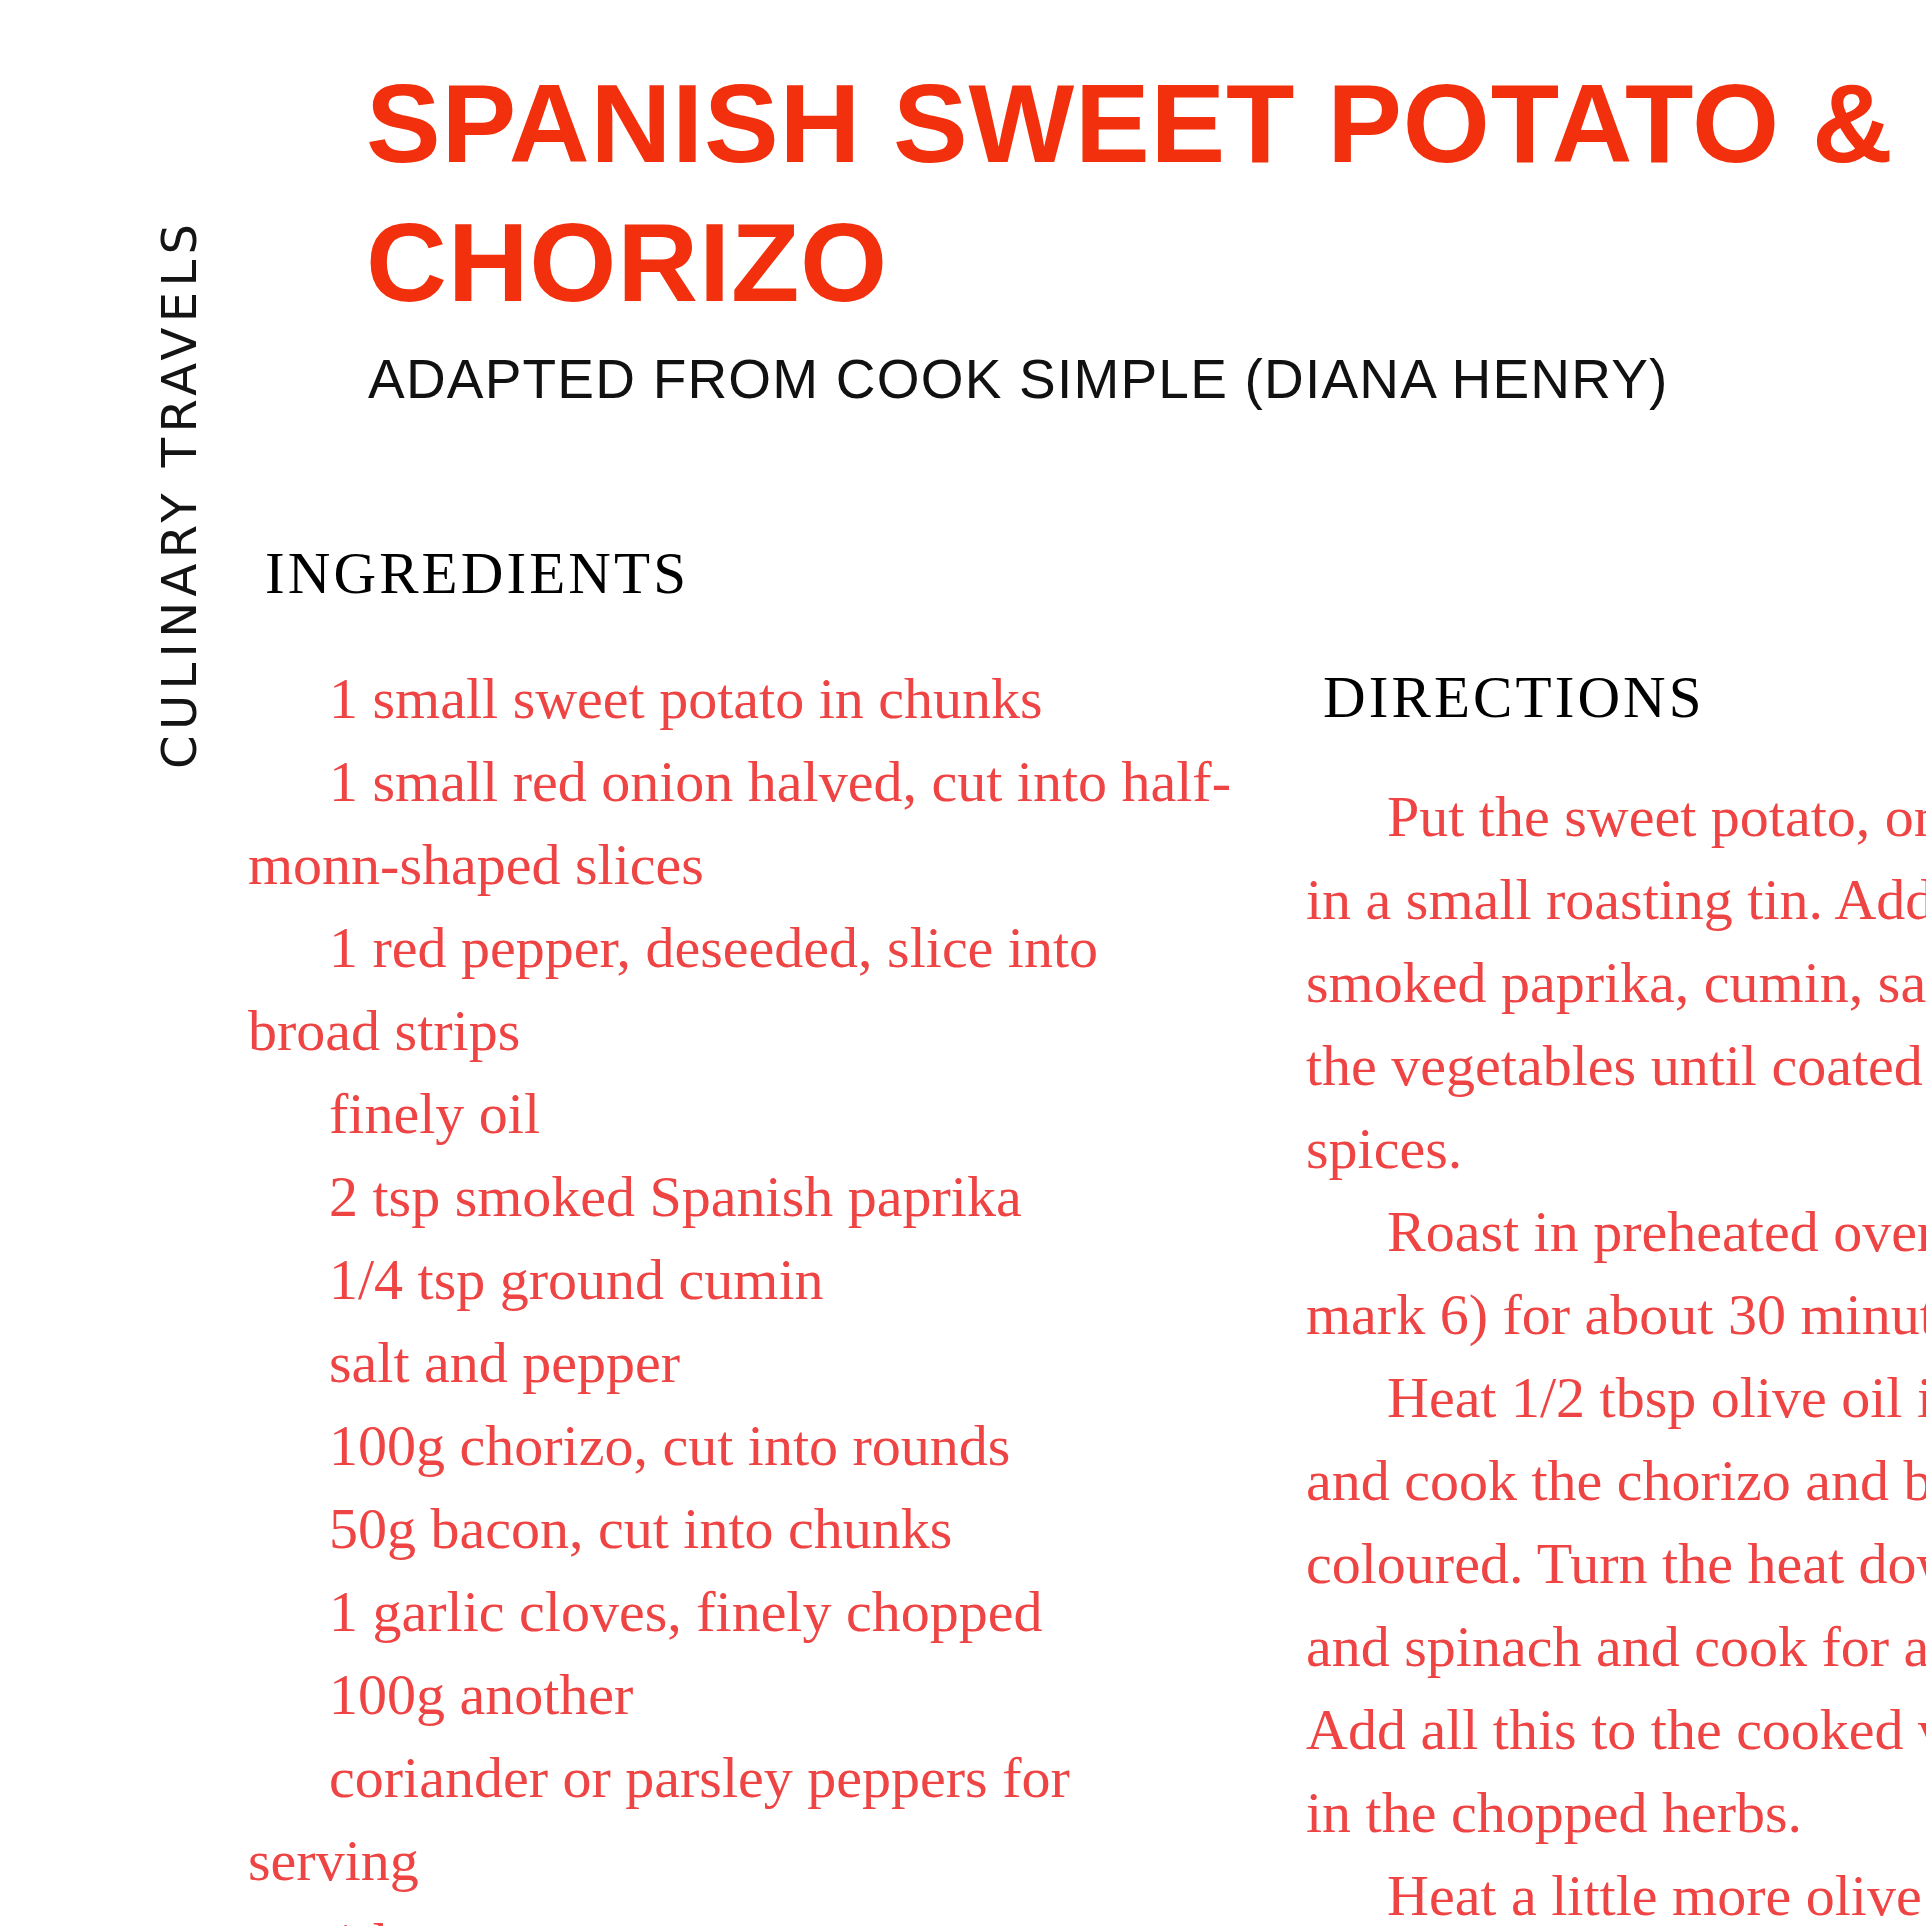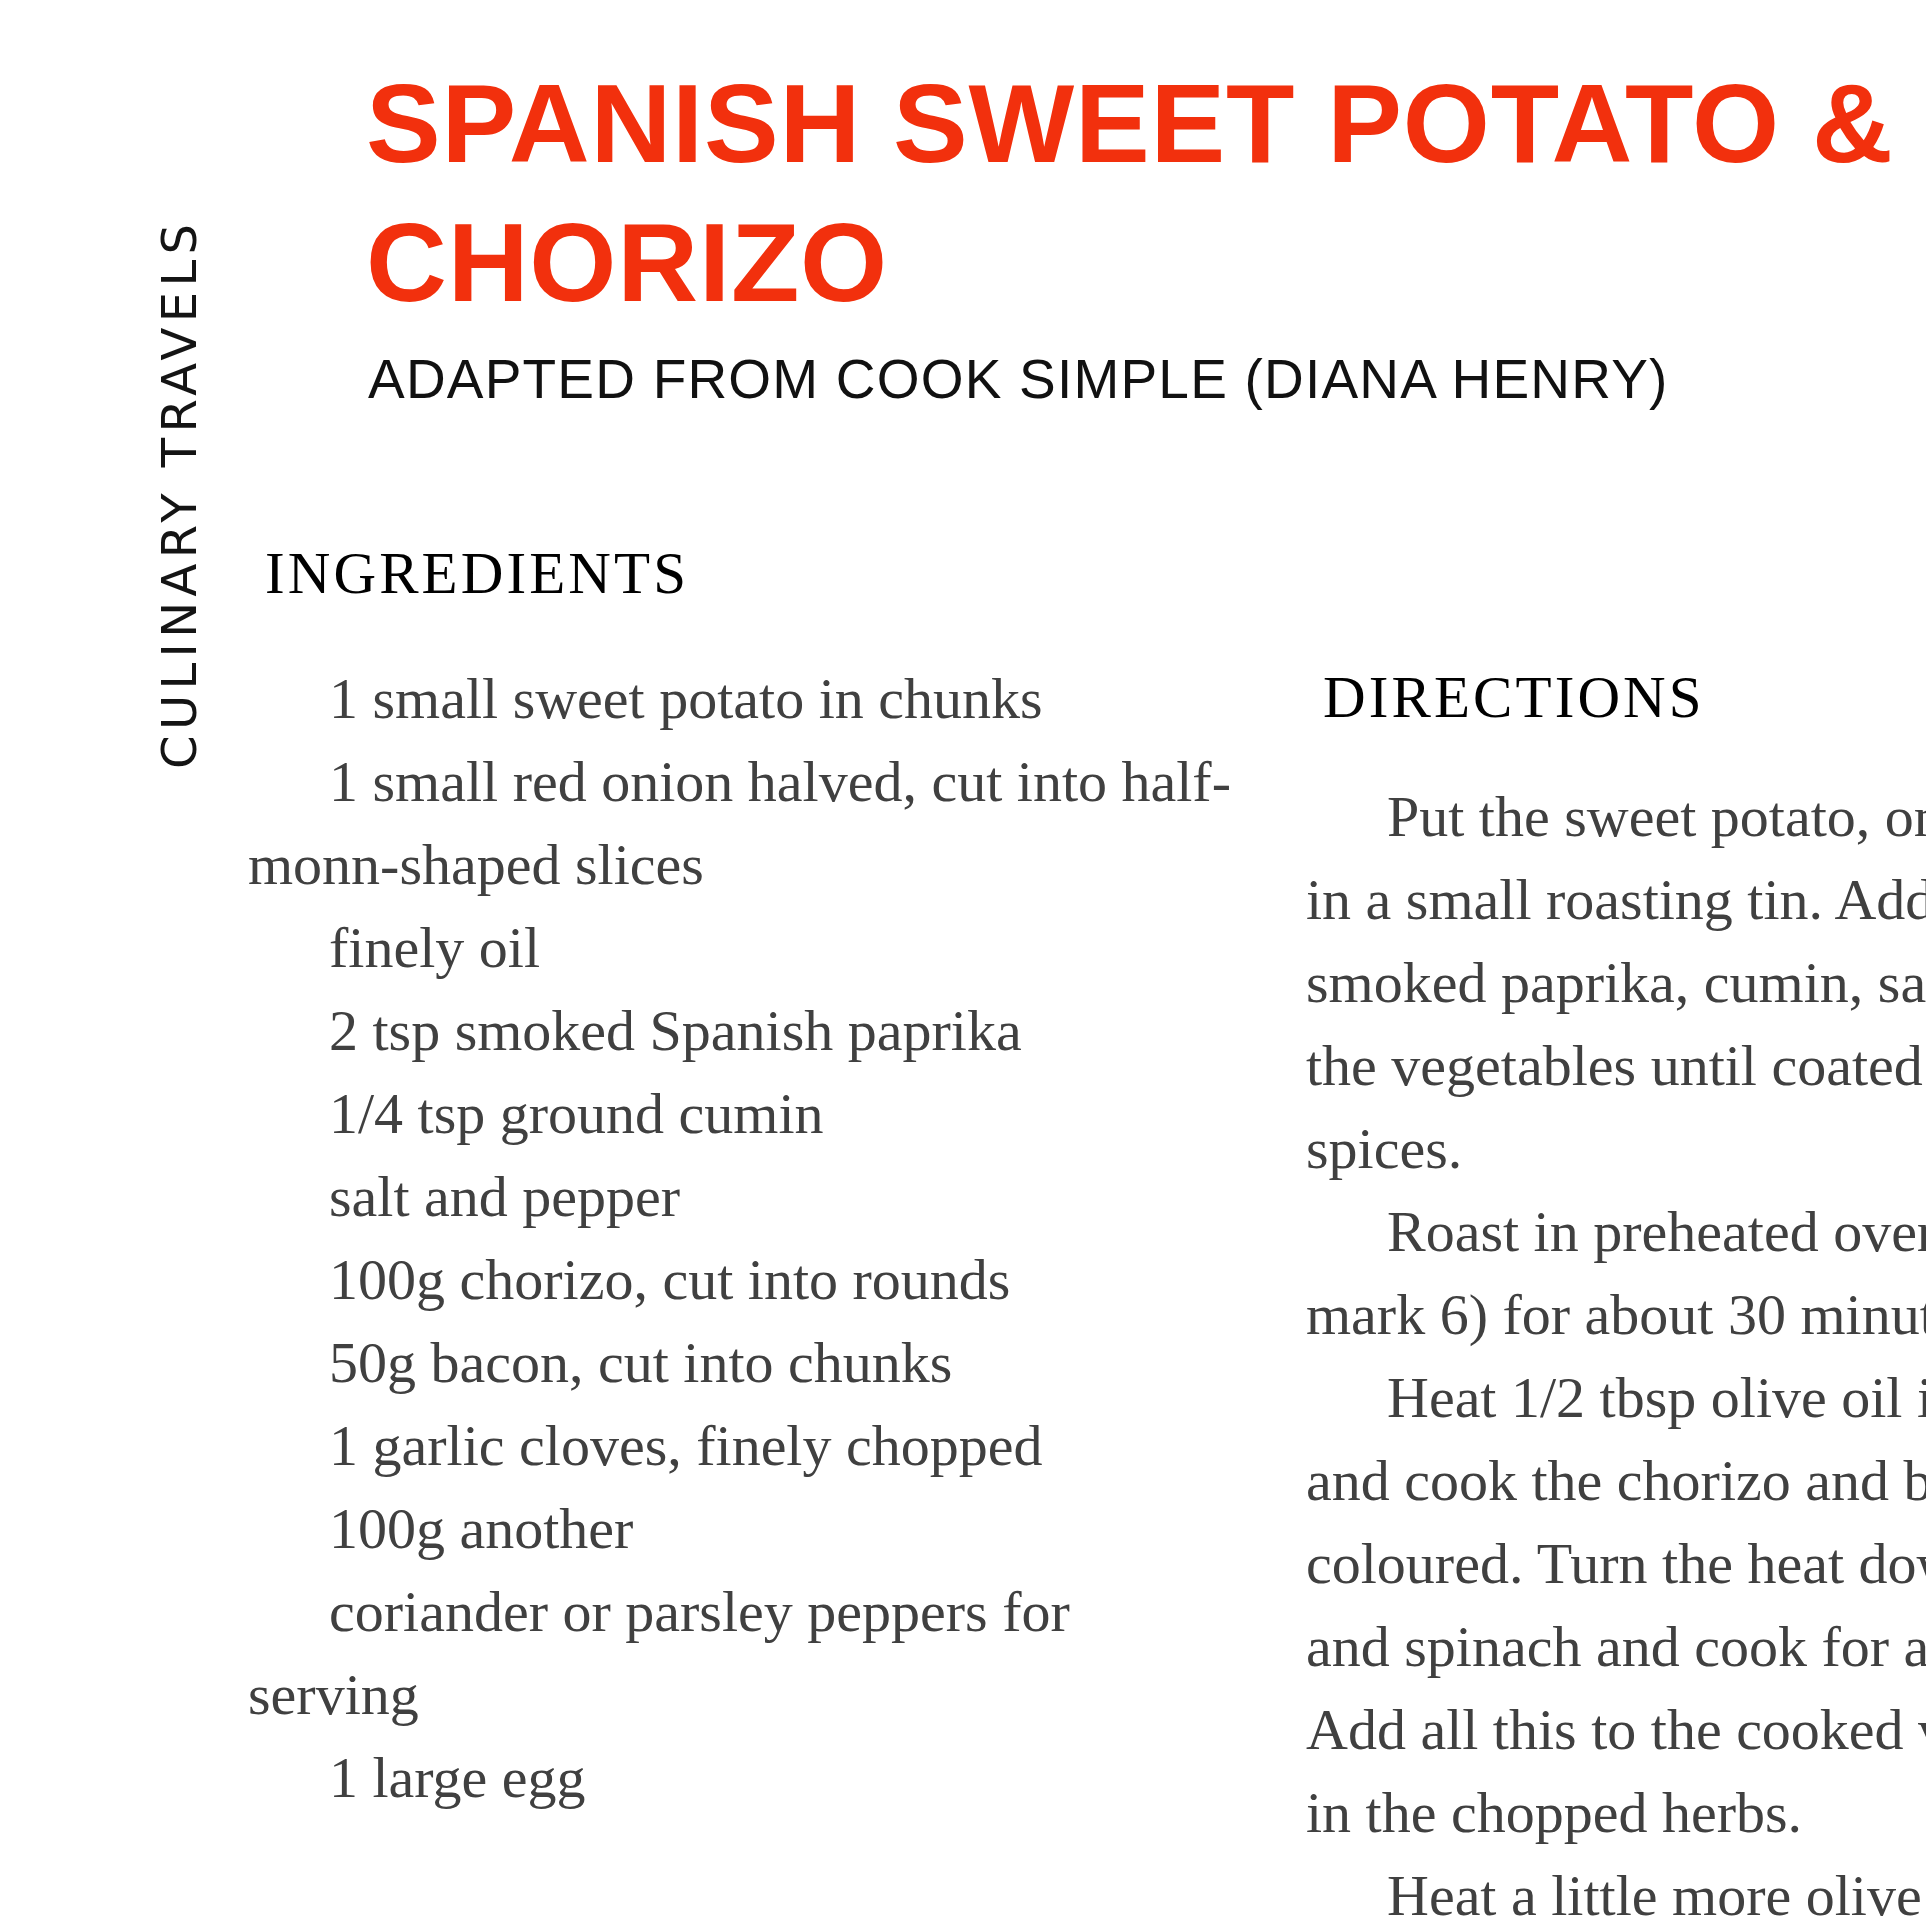--- a/index.html
+++ b/index.html
@@ -93,21 +93,21 @@
     padding: 0;
   }
   .ingredient-list li,
   .direction-steps p {
     font-family: "Liberation Serif", serif;
     font-size: 58px;
     line-height: 83px;
     margin: 0;
     padding: 0;
     text-indent: 81px;
-    color: #404040;
+    color: #ef4444;
   }
 </style>
 </head>
 <body>
 
 <div class="sidebar-vertical">CULINARY TRAVELS</div>
 
 <header class="title-block">
   <div class="title-line">SPANISH SWEET POTATO &amp;</div>
   <div class="title-line">CHORIZO</div>
@@ -116,20 +116,21 @@
 <div class="subtitle">ADAPTED FROM COOK SIMPLE (DIANA HENRY)</div>
 
 <section class="col-left">
   <h2 class="section-heading">INGREDIENTS</h2>
   <ul class="ingredient-list">
 
       <li>1 small sweet potato in chunks</li>
 
       <li>1 small red onion halved, cut into half-monn-shaped slices</li>
 
+      <li>1 red pepper, deseeded, slice into broad strips</li>
 
       <li>finely oil</li>
 
       <li>2 tsp smoked Spanish paprika</li>
 
       <li>1/4 tsp ground cumin</li>
 
       <li>salt and pepper</li>
 
       <li>100g chorizo, cut into rounds</li>

